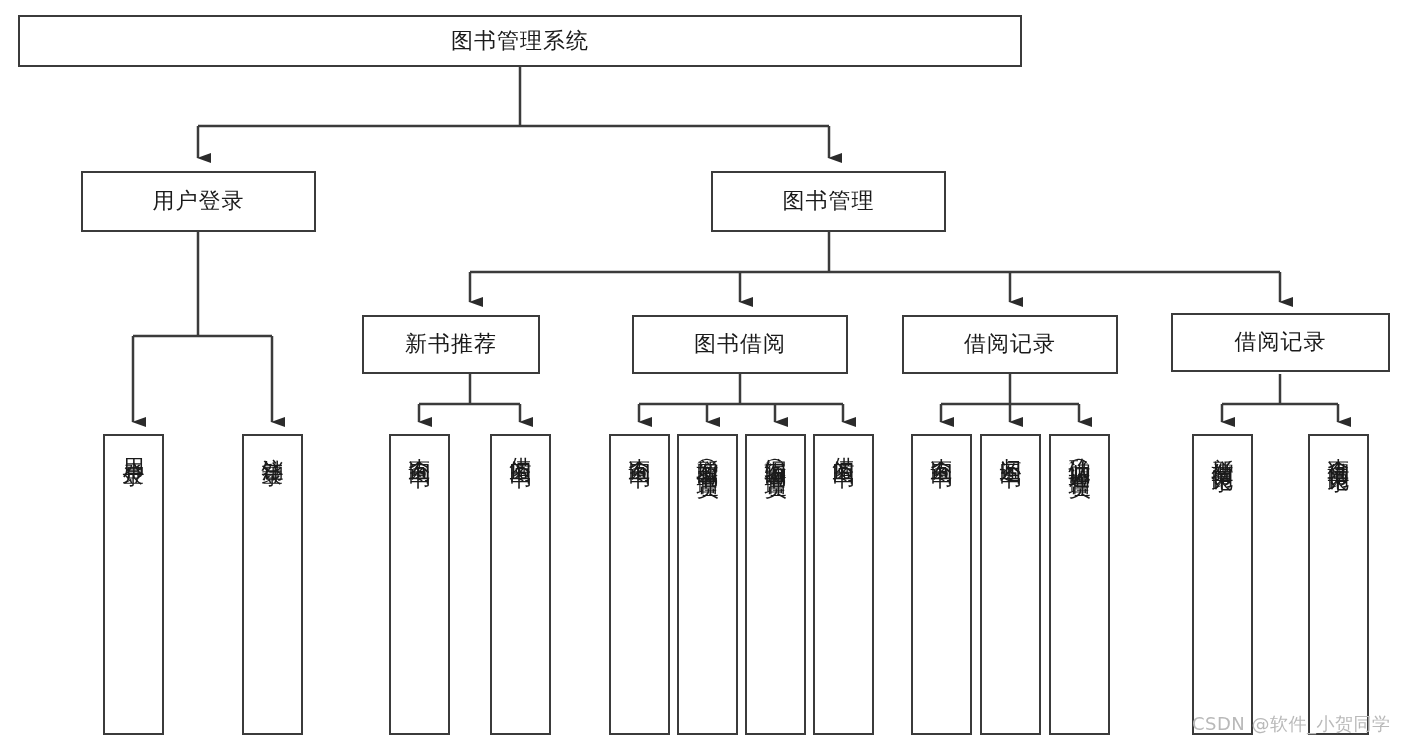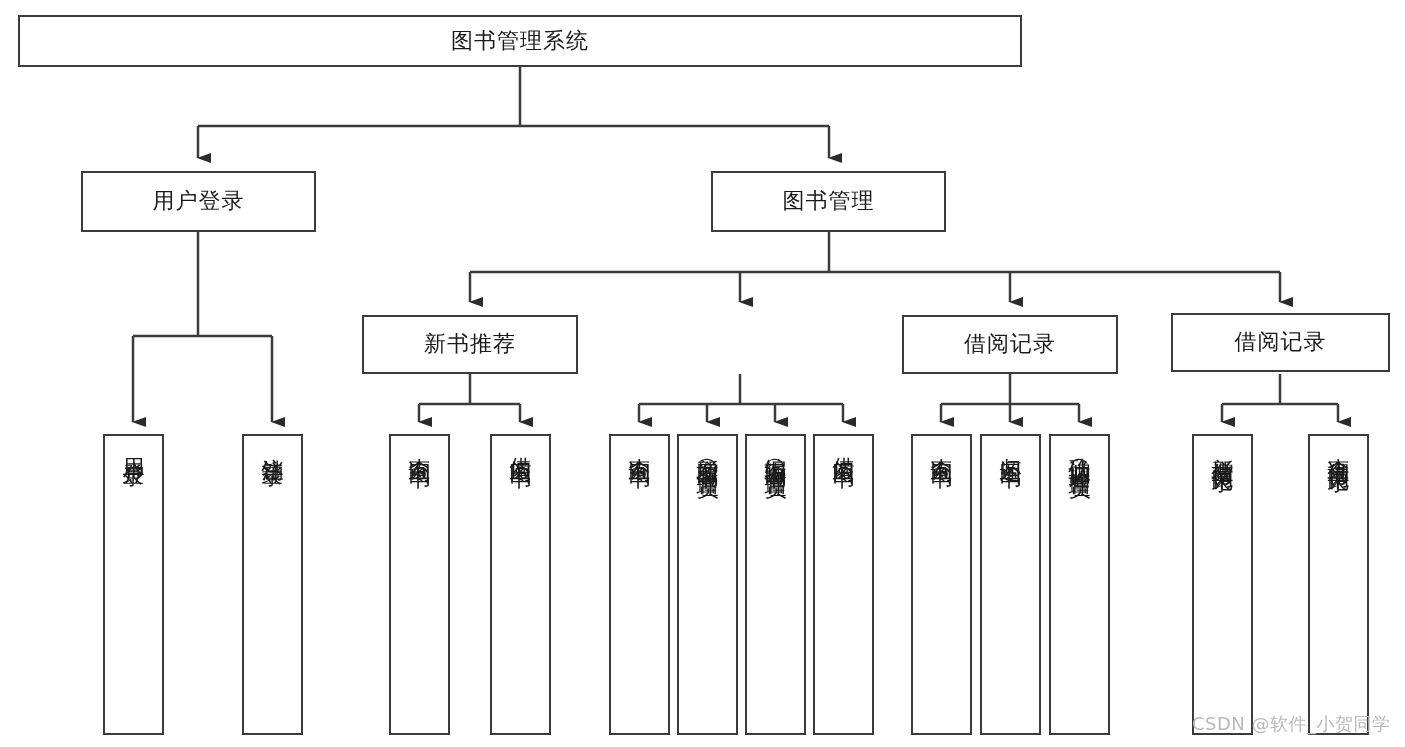--- a/index.html
+++ b/index.html
@@ -120,22 +120,25 @@
     <span>图书管理系统</span>
   </div>
 
   <div class="node horiz" style="left:81px; top:171px; width:235px; height:61px;">
     <span>用户登录</span>
   </div>
   <div class="node horiz" style="left:711px; top:171px; width:235px; height:61px;">
     <span>图书管理</span>
   </div>
 
-  <div class="node horiz" style="left:362px; top:315px; width:216px; height:59px;">
+  <div class="node horiz" style="left:362px; top:315px; width:178px; height:59px;">
     <span>新书推荐</span>
+  </div>
+  <div class="node horiz" style="left:632px; top:315px; width:216px; height:59px;">
+    <span>图书借阅</span>
   </div>
   <div class="node horiz" style="left:902px; top:315px; width:216px; height:59px;">
     <span>借阅记录</span>
   </div>
   <div class="node horiz" style="left:1171px; top:313px; width:219px; height:59px;">
     <span>借阅记录</span>
   </div>
 
   <div class="node vert" style="left:103px; top:434px; width:61px; height:301px;">
     <span>用户登录</span>

